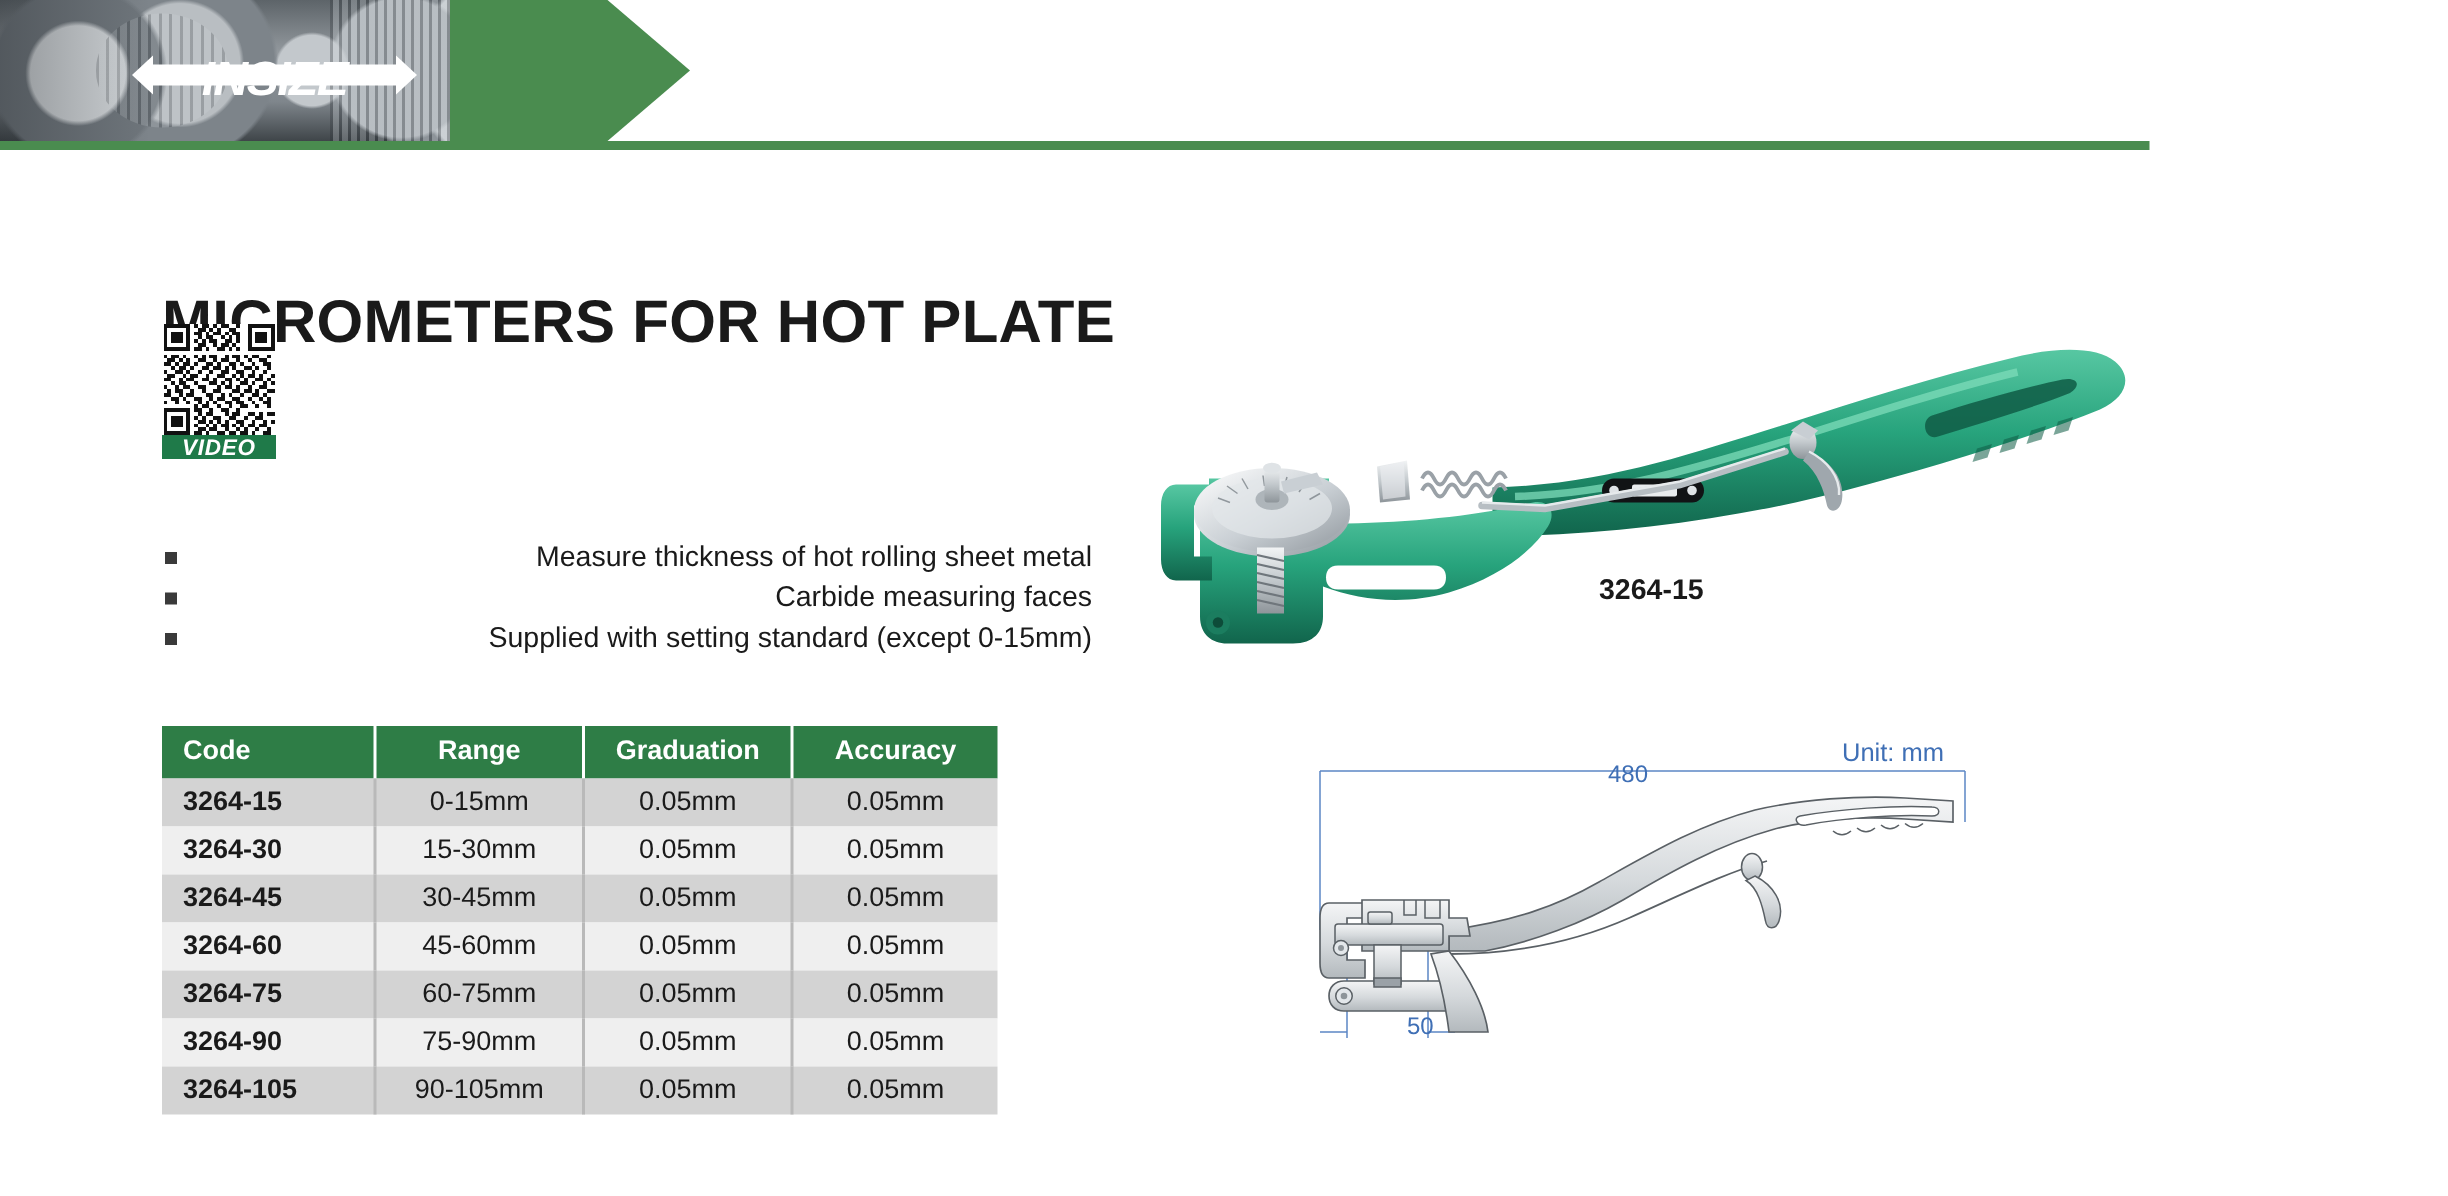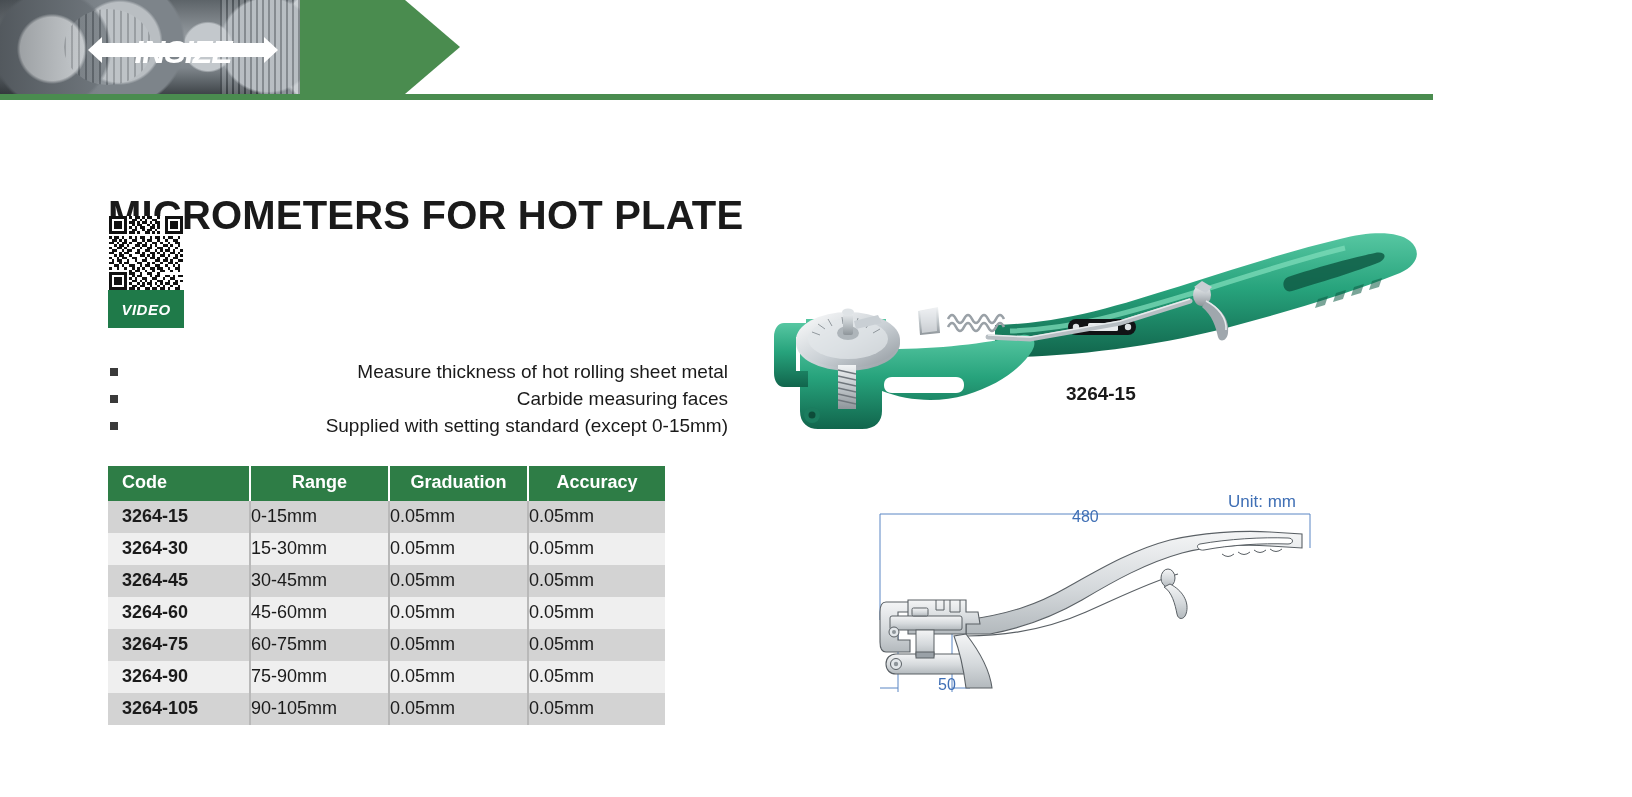--- a/index.html
+++ b/index.html
@@ -73,21 +73,21 @@
     font-size:40px; font-weight:bold; color:#1a1a1a;
     letter-spacing:.2px; white-space:nowrap;
   }
 
   .qr-block { position:absolute; left:108px; top:216px; width:76px; }
   .qr-code {
     width:76px; height:74px; display:block;
     background:#ffffff;
   }
   .video-badge {
-    width:76px; height:38px; background:#1f7a49;
+    width:76px; height:16px; background:#1f7a49;
     color:#ffffff; font-size:15px; font-weight:bold;
     font-style:italic; letter-spacing:.5px;
     display:flex; align-items:center; justify-content:center;
     line-height:1;
   }
 
   .features {
     position:absolute; left:108px; top:358px; width:620px;
     list-style:none; margin:0; padding:0;text-align:right;
   }
@@ -95,35 +95,35 @@
     font-size:19px; color:#1a1a1a; line-height:27px;
     padding-left:22px; position:relative; white-space:nowrap;
   }
   .features li::before {
     content:""; position:absolute; left:2px; top:10px;
     width:8px; height:8px; background:#3a3a3a;
   }
 
   
   .spec-table {
-    position:absolute; left:108px; top:466px;
+    position:absolute; left:108px; top:484px;
     width:557px; border-collapse:collapse;
     table-layout:fixed;
   }
   .spec-table th {
     background:#2e7d46; color:#ffffff;
     font-size:18px; font-weight:bold;
     padding:6px 0 8px 0;
     border-right:2px solid #ffffff;
     height:30px;
   }
   .spec-table th:last-child { border-right:none; }
   .spec-table th.code-col { text-align:left; padding-left:14px; }
   .spec-table td {
-    font-size:18px; color:#1a1a1a; text-align:left;
+    font-size:18px; color:#1a1a1a; text-align:center;
     padding:5px 0 6px 0; height:29px;
     border-right:2px solid #ffffff;
   }
   .spec-table td:last-child { border-right:none; }
   .spec-table td.code-cell {
     font-weight:bold; text-align:left; padding-left:14px;
   }
   .spec-table tbody tr:nth-child(odd)  td { background:#d3d3d3; }
   .spec-table tbody tr:nth-child(even) td { background:#efefef; }
   .spec-table tbody tr:nth-child(even) td { border-right-color:#b9b9b9; }

